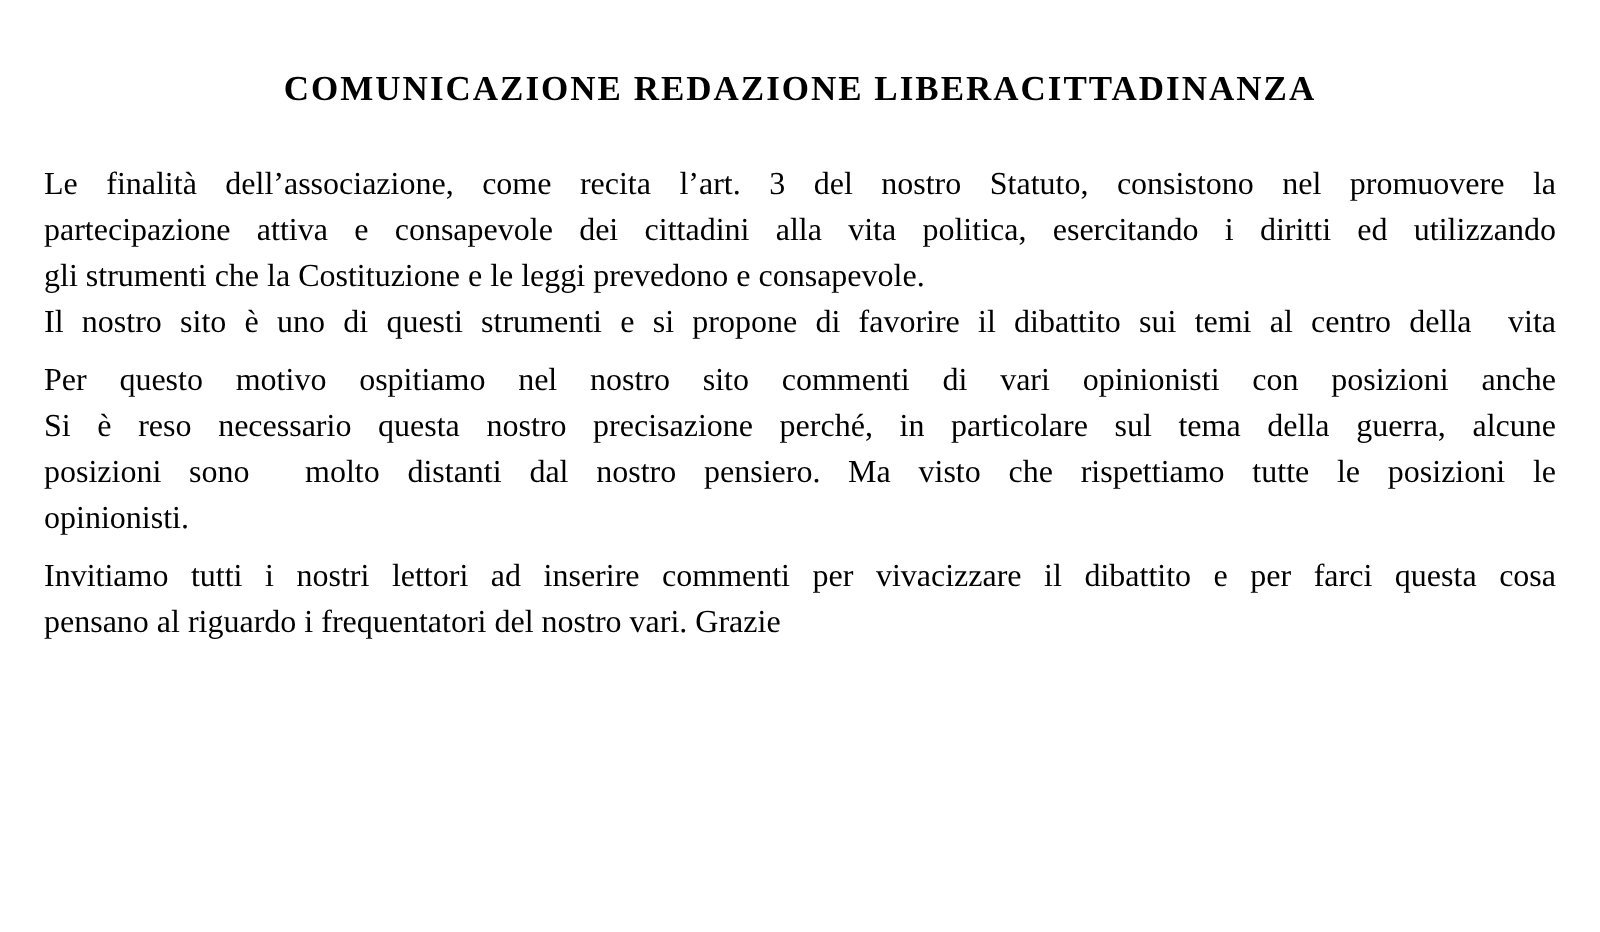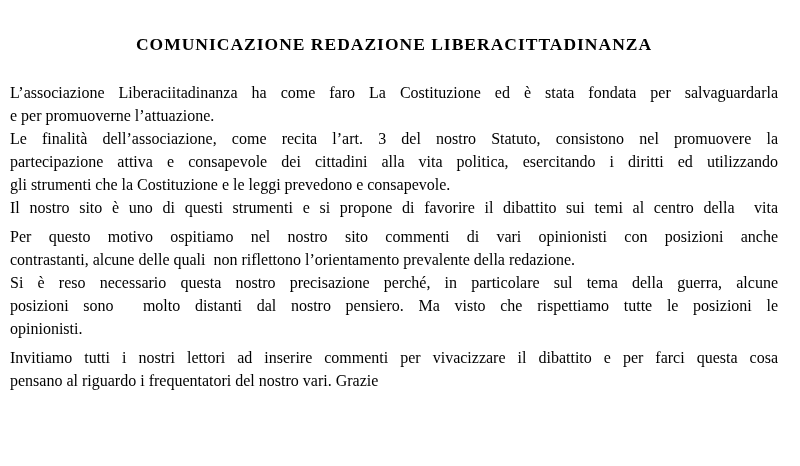--- a/index.html
+++ b/index.html
@@ -8,21 +8,21 @@
     background: #ffffff;
   }
   .page {
     position: relative;
     width: 800px;
     height: 466px;
     box-sizing: border-box;
     background: #ffffff;
     color: #000000;
     font-family: "Liberation Serif", serif;
-    padding: 33px 22px 0 10px;
+    padding: 33px 22px 0 22px;
     overflow: hidden;
   }
   .title {
     margin: 0 0 25px 0;
     font-size: 17.5px;
     font-weight: bold;
     line-height: 23px;
     text-align: center;
     letter-spacing: 1px;
     white-space: nowrap;
@@ -45,34 +45,29 @@
     text-align-last: left;
   }
 </style>
 </head>
 <body>
 
 <div class="page">
   <h1 class="title">COMUNICAZIONE REDAZIONE LIBERACITTADINANZA</h1>
   <div id="doc-body">
       <div class="paragraph">
-        <div class="line">L’associazione Liberaciitadinanza ha come faro La Costituzione ed è stata fondata per salvaguardarla</div>
-        <div class="line last">e per promuoverne l’attuazione.</div>
-      </div>
-      <div class="paragraph">
         <div class="line">Le finalità dell’associazione, come recita l’art. 3 del nostro Statuto, consistono nel promuovere la</div>
         <div class="line">partecipazione attiva e consapevole dei cittadini alla vita politica, esercitando i diritti ed utilizzando</div>
         <div class="line last">gli strumenti che la Costituzione e le leggi prevedono e consapevole.</div>
       </div>
       <div class="paragraph">
         <div class="line">Il nostro sito è uno di questi strumenti e si propone di favorire il dibattito sui temi al centro della&nbsp; vita</div>
       </div>
       <div class="paragraph spaced">
         <div class="line">Per questo motivo ospitiamo nel nostro sito commenti di vari opinionisti con posizioni anche</div>
-        <div class="line last">contrastanti, alcune delle quali&nbsp; non riflettono l’orientamento prevalente della redazione.</div>
       </div>
       <div class="paragraph">
         <div class="line">Si è reso necessario questa nostro precisazione perché, in particolare sul tema della guerra, alcune</div>
         <div class="line">posizioni sono&nbsp; molto distanti dal nostro pensiero. Ma visto che rispettiamo tutte le posizioni le</div>
         <div class="line last">opinionisti.</div>
       </div>
       <div class="paragraph spaced">
         <div class="line">Invitiamo tutti i nostri lettori ad inserire commenti per vivacizzare il dibattito e per farci questa cosa</div>
         <div class="line last">pensano al riguardo i frequentatori del nostro vari. Grazie</div>
       </div>

